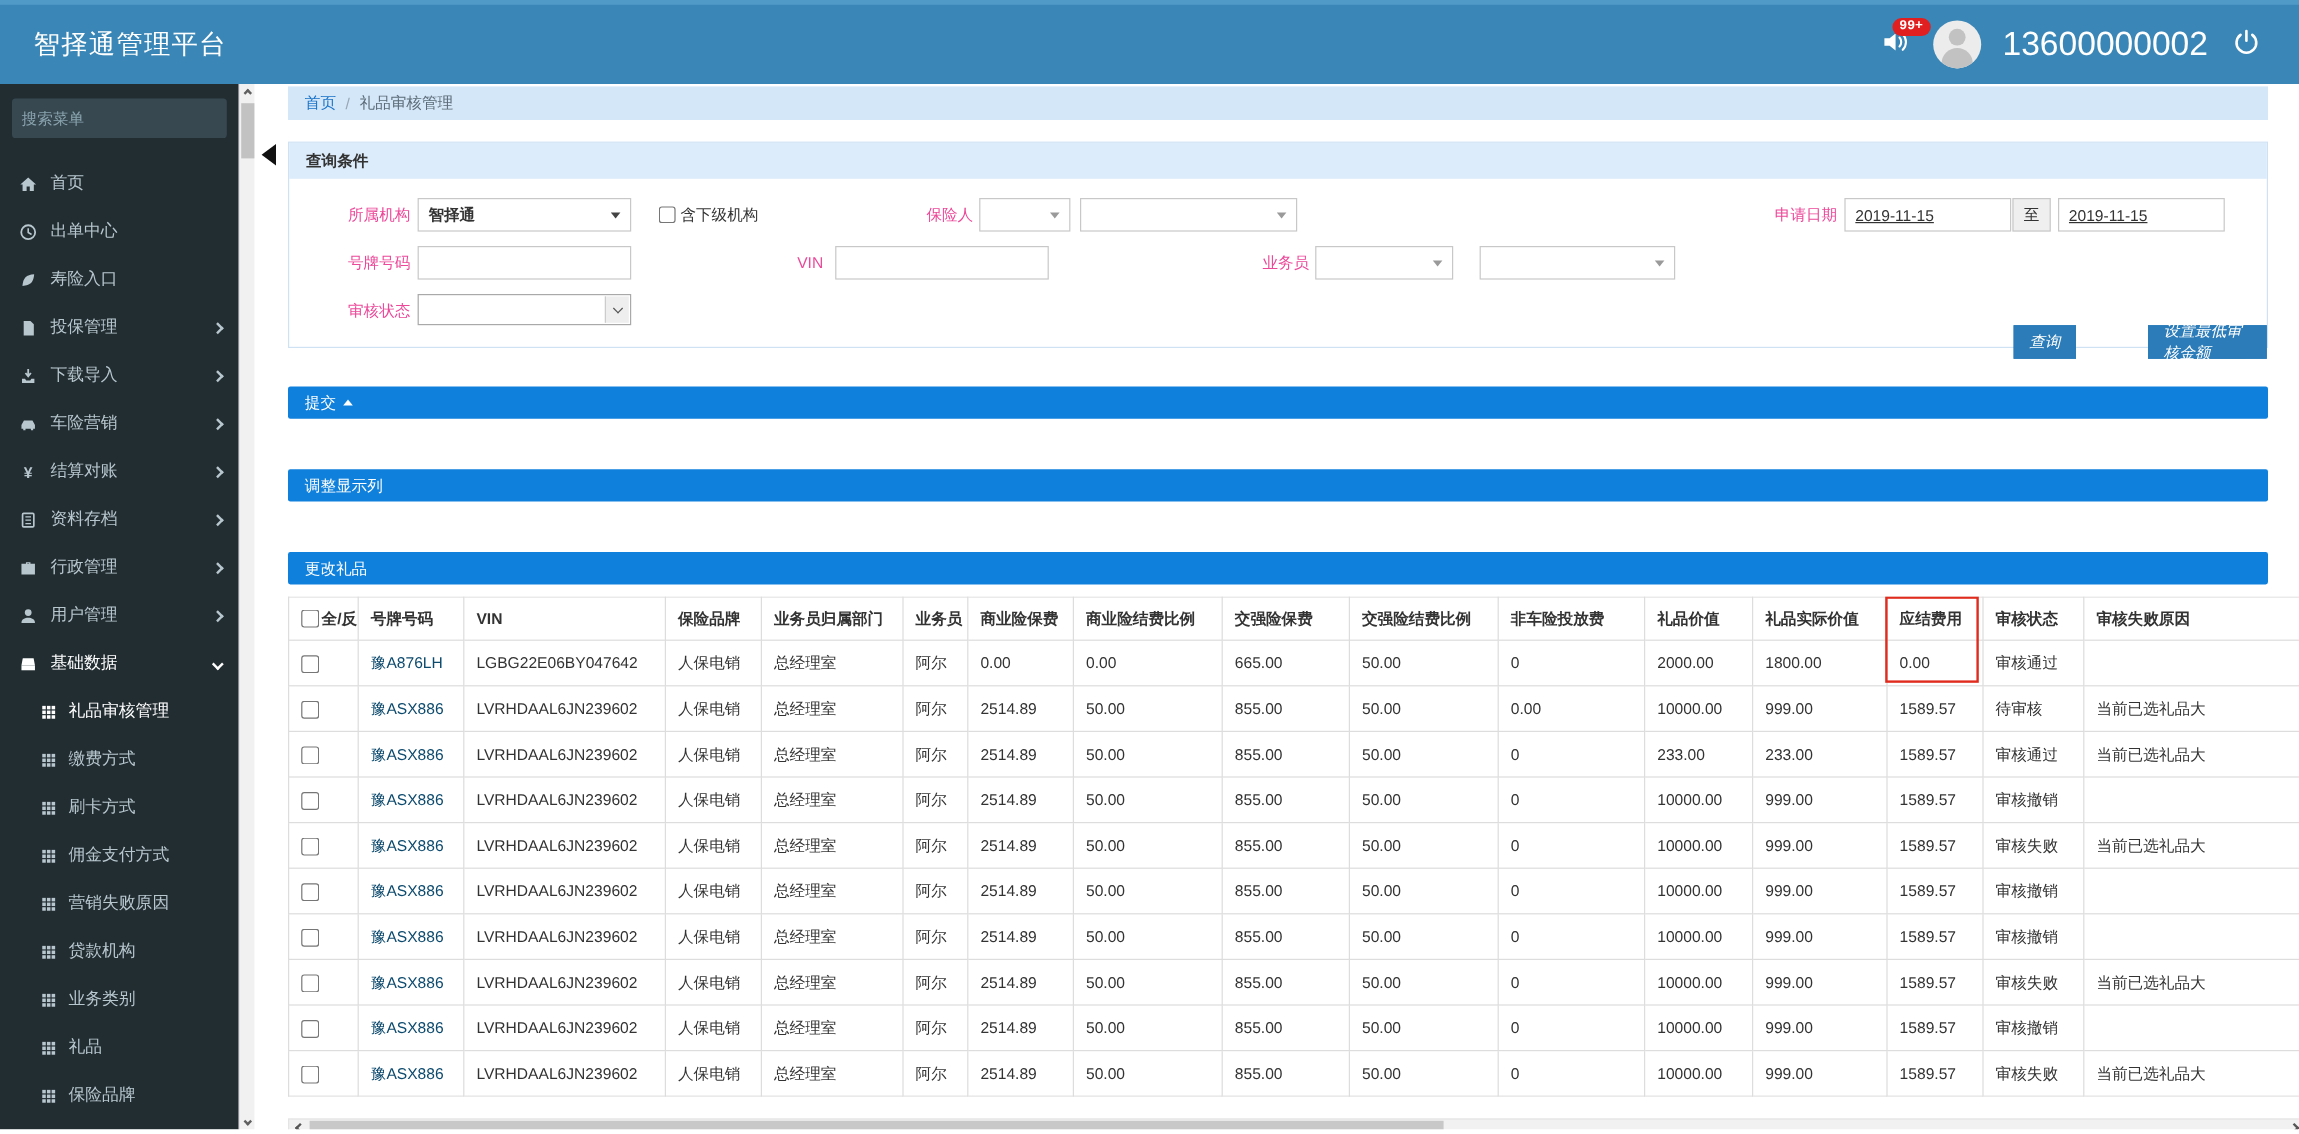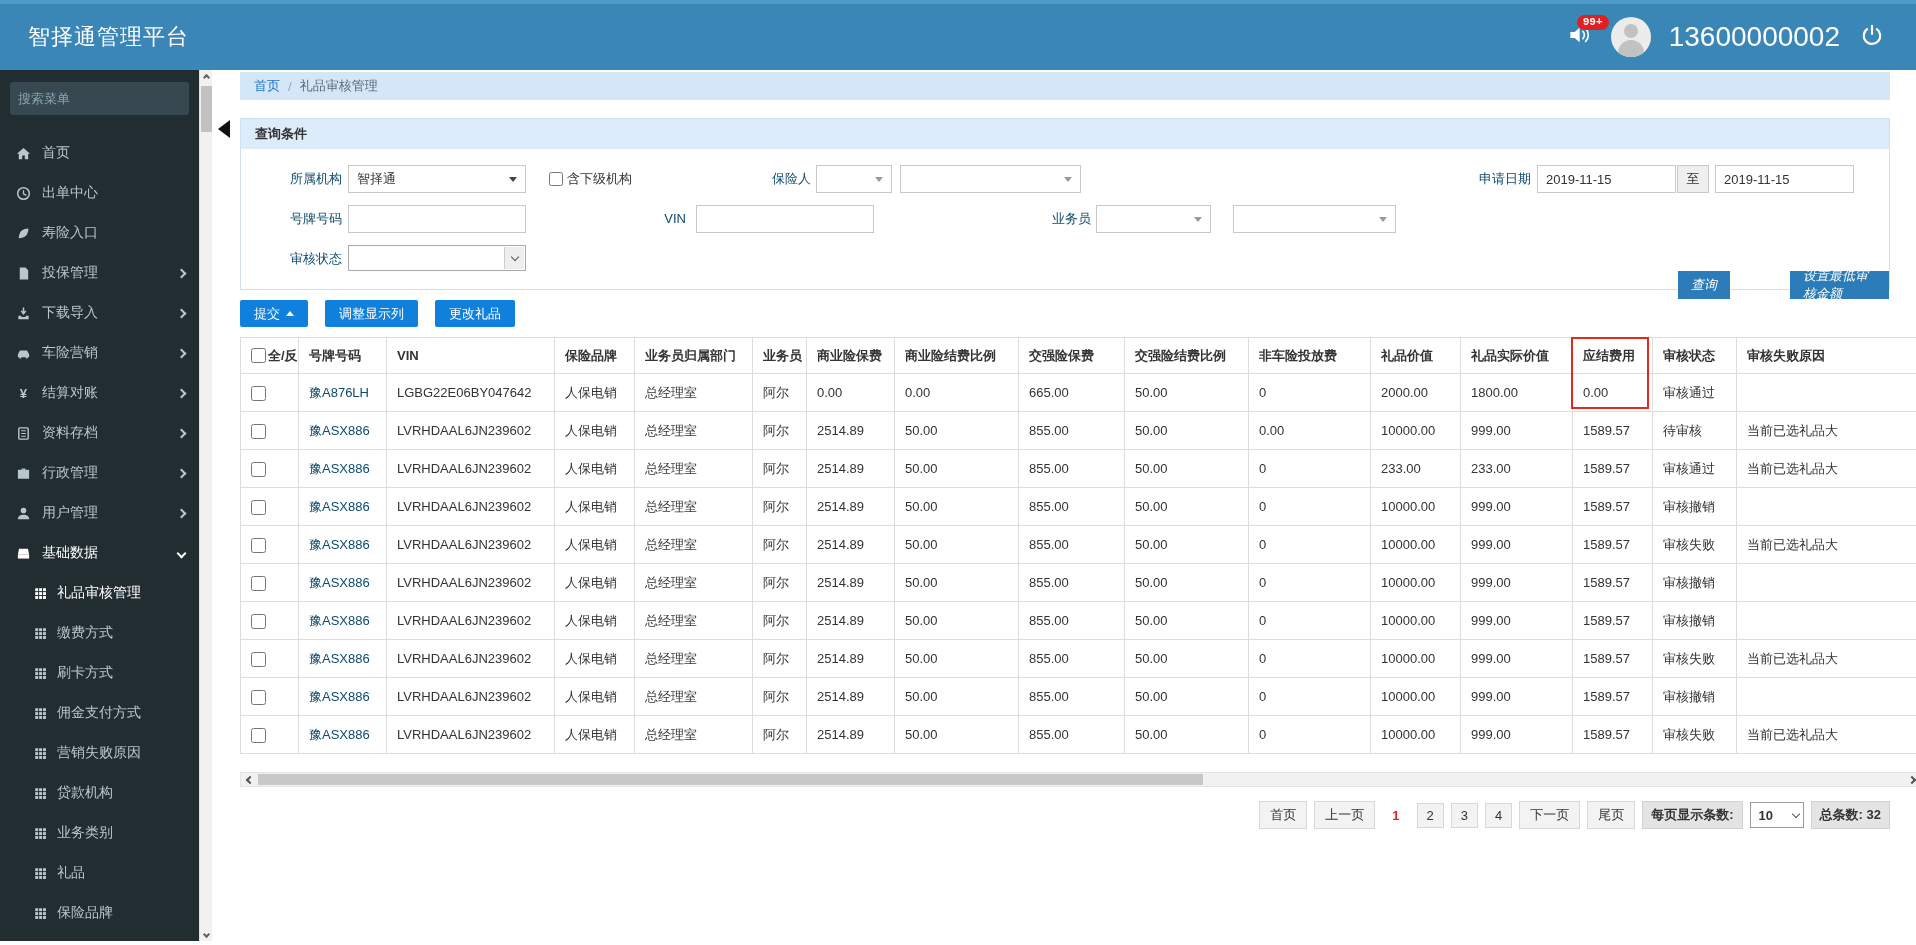--- a/index.html
+++ b/index.html
@@ -52,42 +52,42 @@
   .bc-home { color:#1a73c8; cursor:pointer; }
   .bc-sep { color:#97a7b4; }
   .bc-current { color:#5c6b77; }
 
   
   .panel { margin-top:18px; border:1px solid #cfe2f4; background:#fff; }
   .panel-head { height:30px; background:#dcecfb; line-height:30px; padding-left:14px; color:#333;font-weight:bold; }
   .panel-body { padding:16px 0 16px 0; position:relative; }
   .f-row { position:relative; height:28px; margin-bottom:12px; }
   .f-row:last-child { margin-bottom:0; }
-  .f-label { position:absolute; width:95px; text-align:right; line-height:28px; color:#0c4a6e; }
+  .f-label { position:absolute; width:95px; text-align:right; line-height:28px; color:#ec4899; }
   .f-ctl { position:absolute; height:28px; }
-  .combo { border:1px solid #c8c8c8; background:#fff; display:flex; align-items:center; padding:0 8px; cursor:pointer; height:28px; }
+  .combo { border:1px solid #c8c8c8; background:#fff; display:flex; align-items:center; padding:0 8px; cursor:pointer; height:28px;font-weight:bold; }
   .combo .combo-text { flex:1; white-space:nowrap; overflow:hidden; }
   .caret-down { width:0; height:0; border-left:4px solid transparent; border-right:4px solid transparent; border-top:5px solid #444; flex:none; }
   .caret-down.gray { border-top-color:#9a9a9a; }
   .tinput { border:1px solid #c8c8c8; background:#fff; height:28px; padding:0 8px; width:100%;
-    font-family:"Liberation Sans","DejaVu Sans",sans-serif; font-size:13px; color:#333; outline:none; }
+    font-family:"Liberation Sans","DejaVu Sans",sans-serif; font-size:13px; color:#333; outline:none;text-decoration:underline; }
   .to-box { background:#efefef; border:1px solid #c8c8c8; height:28px; line-height:26px; text-align:center; color:#333; }
   .chk-group { display:flex; align-items:center; gap:4px; line-height:28px; cursor:pointer; }
   .chk-group input { width:14px; height:14px; }
   .win-select { border:1px solid #a9a9a9; background:#fff; height:26px; position:relative; cursor:pointer; }
   .win-select .ws-btn { position:absolute; right:1px; top:1px; bottom:1px; width:20px; background:#eee;
     border-left:1px solid #ccc; display:flex; align-items:center; justify-content:center; }
   .ws-chev { width:6px; height:6px; border-right:1.5px solid #555; border-bottom:1.5px solid #555; transform:rotate(45deg); margin-top:-3px; }
   .btn { display:inline-flex; align-items:center; justify-content:center; height:28px; padding:0 12px;
     cursor:pointer; font-size:13px; border:1px solid transparent;font-style:italic; }
   .btn-blue { background:#2b7cb9; color:#fff; border-color:#2b7cb9; }
   .btn-white { background:#fff; color:#333; border-color:#c8c8c8; }
 
   
-  .action-row { margin-top:10px; display:flex; gap:17px; }
+  .action-row { margin-top:32px; display:flex; gap:42px;flex-direction:column; }
   .btn-bright { background:#1080dd; color:#fff; border:none; height:27px; border-radius:2px; padding:0 14px;
     display:inline-flex; align-items:center; gap:6px; cursor:pointer; font-size:13px; }
   .caret-up { width:0; height:0; border-left:4px solid transparent; border-right:4px solid transparent; border-bottom:5px solid #fff; }
 
   
   .table-wrap { margin-top:10px; width:1682px; overflow:hidden; position:relative; }
   table.grid { border-collapse:collapse; table-layout:fixed; width:1796px; }
   table.grid th, table.grid td { border:1px solid #ddd; padding:0 10px; text-align:left; white-space:nowrap; overflow:hidden; }
   table.grid th { height:36px; font-weight:bold; color:#333; background:#fff; }
   table.grid td { height:38px; color:#333; }

